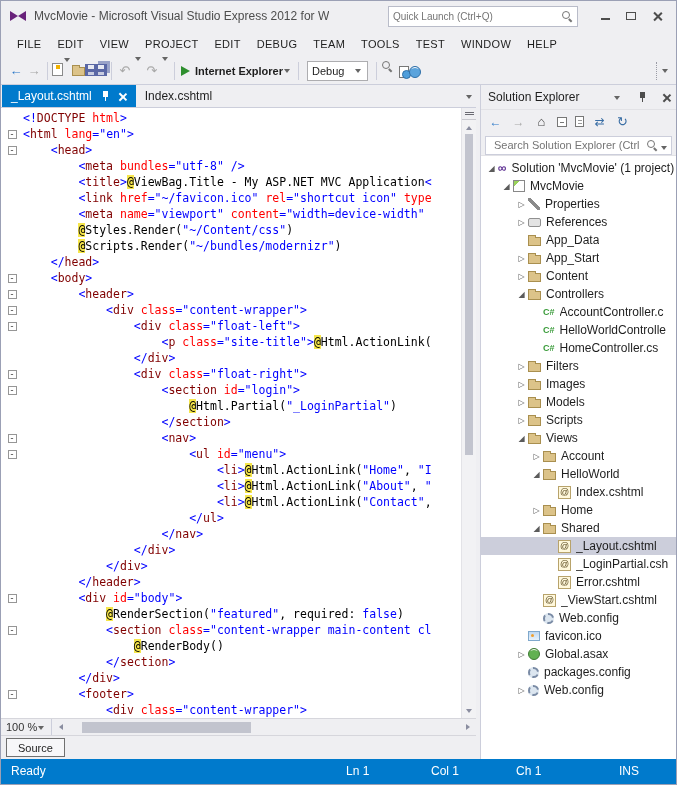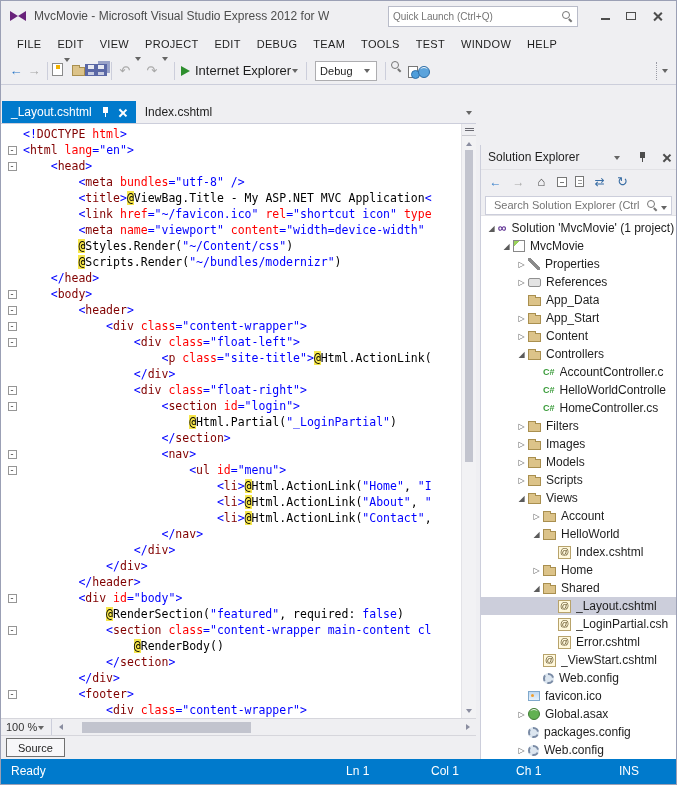--- a/index.html
+++ b/index.html
@@ -46,31 +46,31 @@
   .ic-new-file{width:11px;height:13px;background:#fff;border:1px solid #8a8a8a;}
   .ic-new-file::after{content:'';position:absolute;right:2px;top:1px;width:4px;height:4px;background:#f2b200;}
   .shape-folder{width:13px;height:9px;background:#dcc389;border:1px solid #a98f4f;position:relative;margin-top:3px;}
   .shape-folder::before{content:'';position:absolute;left:-1px;top:-3px;width:6px;height:2px;background:#dcc389;border:1px solid #a98f4f;border-bottom:none;}
   .ic-save,.ic-save-all{width:12px;height:12px;background:#5a67a5;position:relative;}
   .ic-save::before,.ic-save-all::before{content:'';position:absolute;left:3px;top:1px;width:6px;height:4px;background:#e8eaf2;}
   .ic-save::after,.ic-save-all::after{content:'';position:absolute;left:3px;bottom:1px;width:6px;height:3px;background:#c8cce0;}
   .ic-save-all{box-shadow:3px -3px 0 0 #9aa3c8;margin-left:-2px;margin-top:3px;}
   .run-button{display:flex;align-items:center;margin:0 2px;}
   .play-triangle{width:0;height:0;border-top:5px solid transparent;border-bottom:5px solid transparent;border-left:9px solid #2e8f2e;margin-right:5px;}
-  .run-label{font-size:13px;color:#1e1e1e;}
+  .run-label{font-size:11px;color:#1e1e1e;font-weight:bold;}
   .combo{display:flex;align-items:center;height:20px;background:#fff;border:1px solid #adadb0;padding:0 4px;margin:0 4px;}
   .combo span{font-size:11px;color:#1e1e1e;margin-right:10px;}
   .ic-find-in-files{}
   .ic-page-inspector{width:10px;height:12px;border:1px solid #777;background:#fff;position:relative;}
   .ic-page-inspector::after{content:'';position:absolute;right:-3px;bottom:-2px;width:7px;height:7px;border-radius:50%;background:#4f9edb;border:1px solid #2f6fa8;}
   .ic-browse-with{width:12px;height:12px;border-radius:50%;background:#5ba3dc;border:1px solid #2f6fa8;box-shadow:inset 0 4px 0 -3px #fff;}
   .toolbar-overflow{margin-left:auto;display:flex;align-items:center;border-left:1px dotted #9a9ba5;padding-left:4px;height:18px;}
 
   
-  .main{flex:1;display:flex;min-height:0;background:var(--chrome);align-items:flex-end;}
+  .main{flex:1;display:flex;min-height:0;background:var(--chrome);}
   .editor-pane{flex:1;display:flex;flex-direction:column;min-width:0;}
 
   .tabstrip{height:22px;flex:none;display:flex;align-items:stretch;background:var(--chrome);padding-left:1px;}
   .tab{display:flex;align-items:center;padding:0 9px;font-size:12px;color:#1e1e1e;white-space:nowrap;}
   .tab.active{background:var(--accent);color:#fff;}
   .pin-icon{position:relative;width:9px;height:11px;margin-left:9px;color:inherit;}
   .pin-icon::before{content:'';position:absolute;left:2px;top:0;width:5px;height:6px;background:currentColor;}
   .pin-icon::after{content:'';position:absolute;left:4px;top:6px;width:1px;height:4px;background:currentColor;}
   .close-icon{position:relative;width:9px;height:9px;margin-left:8px;color:inherit;}
   .close-icon::before,.close-icon::after{content:'';position:absolute;left:4px;top:0;width:1.5px;height:10px;background:currentColor;}
@@ -263,20 +263,21 @@
             <div class="code-line"><span class="fold-margin"></span><span class="code-text"><span class="tok-c">                </span><span class="tok-d">&lt;/</span><span class="tok-t">div</span><span class="tok-d">&gt;</span></span></div>
             <div class="code-line"><span class="fold-margin"><span class="fold-box">-</span></span><span class="code-text"><span class="tok-c">                </span><span class="tok-d">&lt;</span><span class="tok-t">div</span><span class="tok-c"> </span><span class="tok-a">class</span><span class="tok-v">="float-right"</span><span class="tok-d">&gt;</span></span></div>
             <div class="code-line"><span class="fold-margin"><span class="fold-box">-</span></span><span class="code-text"><span class="tok-c">                    </span><span class="tok-d">&lt;</span><span class="tok-t">section</span><span class="tok-c"> </span><span class="tok-a">id</span><span class="tok-v">="login"</span><span class="tok-d">&gt;</span></span></div>
             <div class="code-line"><span class="fold-margin"></span><span class="code-text"><span class="tok-c">                        </span><span class="tok-r">@</span><span class="tok-c">Html.Partial(</span><span class="tok-v">"_LoginPartial"</span><span class="tok-c">)</span></span></div>
             <div class="code-line"><span class="fold-margin"></span><span class="code-text"><span class="tok-c">                    </span><span class="tok-d">&lt;/</span><span class="tok-t">section</span><span class="tok-d">&gt;</span></span></div>
             <div class="code-line"><span class="fold-margin"><span class="fold-box">-</span></span><span class="code-text"><span class="tok-c">                    </span><span class="tok-d">&lt;</span><span class="tok-t">nav</span><span class="tok-d">&gt;</span></span></div>
             <div class="code-line"><span class="fold-margin"><span class="fold-box">-</span></span><span class="code-text"><span class="tok-c">                        </span><span class="tok-d">&lt;</span><span class="tok-t">ul</span><span class="tok-c"> </span><span class="tok-a">id</span><span class="tok-v">="menu"</span><span class="tok-d">&gt;</span></span></div>
             <div class="code-line"><span class="fold-margin"></span><span class="code-text"><span class="tok-c">                            </span><span class="tok-d">&lt;</span><span class="tok-t">li</span><span class="tok-d">&gt;</span><span class="tok-r">@</span><span class="tok-c">Html.ActionLink(</span><span class="tok-v">"Home"</span><span class="tok-c">, </span><span class="tok-v">"I</span></span></div>
             <div class="code-line"><span class="fold-margin"></span><span class="code-text"><span class="tok-c">                            </span><span class="tok-d">&lt;</span><span class="tok-t">li</span><span class="tok-d">&gt;</span><span class="tok-r">@</span><span class="tok-c">Html.ActionLink(</span><span class="tok-v">"About"</span><span class="tok-c">, </span><span class="tok-v">"</span></span></div>
             <div class="code-line"><span class="fold-margin"></span><span class="code-text"><span class="tok-c">                            </span><span class="tok-d">&lt;</span><span class="tok-t">li</span><span class="tok-d">&gt;</span><span class="tok-r">@</span><span class="tok-c">Html.ActionLink(</span><span class="tok-v">"Contact"</span><span class="tok-c">,</span></span></div>
+            <div class="code-line"><span class="fold-margin"></span><span class="code-text"><span class="tok-c">                        </span><span class="tok-d">&lt;/</span><span class="tok-t">ul</span><span class="tok-d">&gt;</span></span></div>
             <div class="code-line"><span class="fold-margin"></span><span class="code-text"><span class="tok-c">                    </span><span class="tok-d">&lt;/</span><span class="tok-t">nav</span><span class="tok-d">&gt;</span></span></div>
             <div class="code-line"><span class="fold-margin"></span><span class="code-text"><span class="tok-c">                </span><span class="tok-d">&lt;/</span><span class="tok-t">div</span><span class="tok-d">&gt;</span></span></div>
             <div class="code-line"><span class="fold-margin"></span><span class="code-text"><span class="tok-c">            </span><span class="tok-d">&lt;/</span><span class="tok-t">div</span><span class="tok-d">&gt;</span></span></div>
             <div class="code-line"><span class="fold-margin"></span><span class="code-text"><span class="tok-c">        </span><span class="tok-d">&lt;/</span><span class="tok-t">header</span><span class="tok-d">&gt;</span></span></div>
             <div class="code-line"><span class="fold-margin"><span class="fold-box">-</span></span><span class="code-text"><span class="tok-c">        </span><span class="tok-d">&lt;</span><span class="tok-t">div</span><span class="tok-c"> </span><span class="tok-a">id</span><span class="tok-v">="body"</span><span class="tok-d">&gt;</span></span></div>
             <div class="code-line"><span class="fold-margin"></span><span class="code-text"><span class="tok-c">            </span><span class="tok-r">@</span><span class="tok-c">RenderSection(</span><span class="tok-v">"featured"</span><span class="tok-c">, required: </span><span class="tok-v">false</span><span class="tok-c">)</span></span></div>
             <div class="code-line"><span class="fold-margin"><span class="fold-box">-</span></span><span class="code-text"><span class="tok-c">            </span><span class="tok-d">&lt;</span><span class="tok-t">section</span><span class="tok-c"> </span><span class="tok-a">class</span><span class="tok-v">="content-wrapper main-content cl</span></span></div>
             <div class="code-line"><span class="fold-margin"></span><span class="code-text"><span class="tok-c">                </span><span class="tok-r">@</span><span class="tok-c">RenderBody()</span></span></div>
             <div class="code-line"><span class="fold-margin"></span><span class="code-text"><span class="tok-c">            </span><span class="tok-d">&lt;/</span><span class="tok-t">section</span><span class="tok-d">&gt;</span></span></div>
             <div class="code-line"><span class="fold-margin"></span><span class="code-text"><span class="tok-c">        </span><span class="tok-d">&lt;/</span><span class="tok-t">div</span><span class="tok-d">&gt;</span></span></div>

